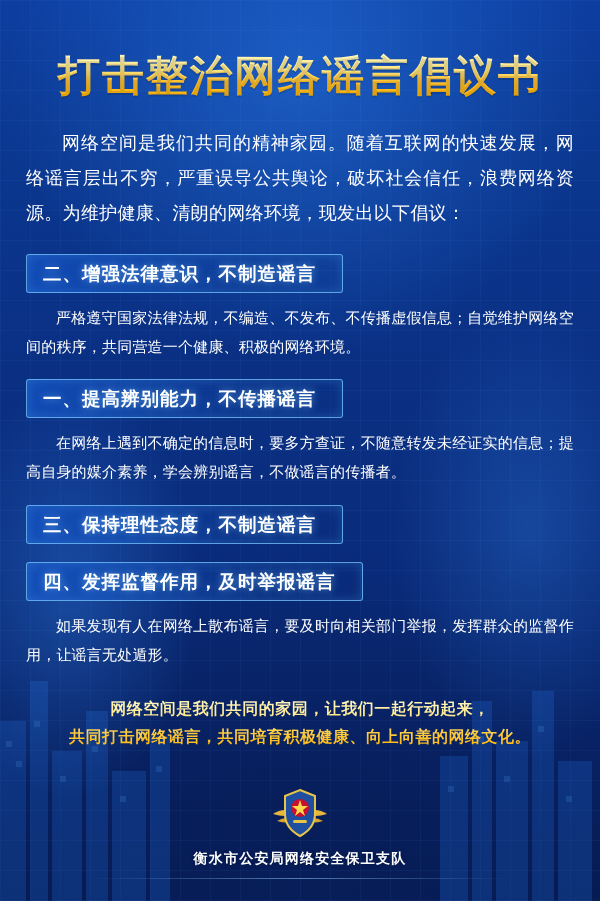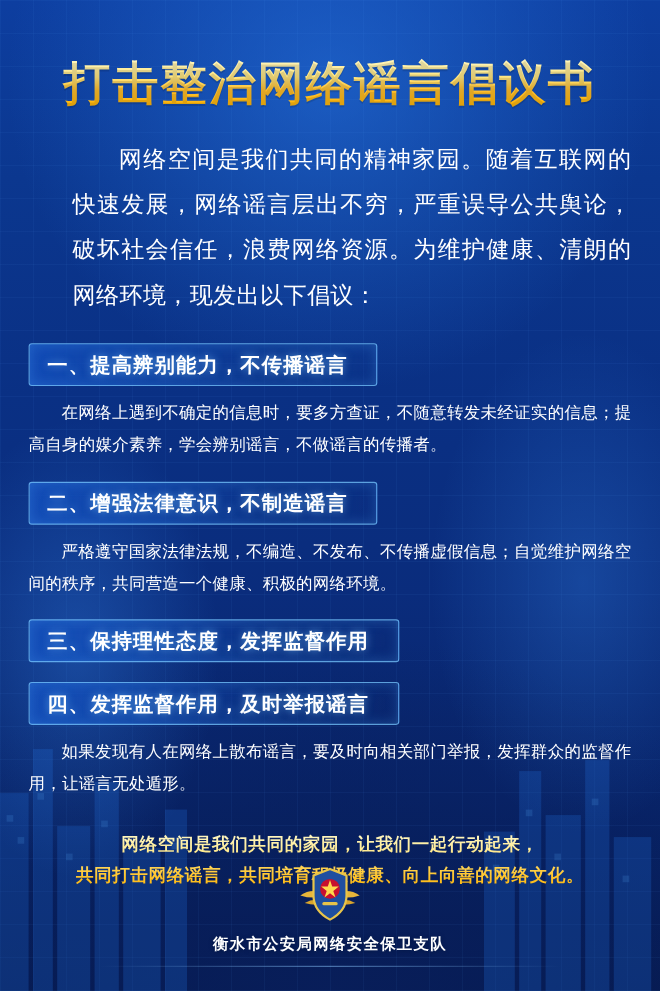--- a/index.html
+++ b/index.html
@@ -80,26 +80,25 @@
     color: transparent;
     -webkit-text-fill-color: transparent;
     text-shadow: 0 2px 0 rgba(0,0,0,0.12);
     line-height: 1.15;
   }
 
   
   .intro {
     margin-top: 26px;
     color: #ffffff;
-    font-size: 21px;
+    font-size: 18px;
     line-height: 1.95;
     text-align: justify;
     text-indent: 2em;
     letter-spacing: 0.3px;
-    margin-left: 40px;
   }
 
   
   .sections {
     margin-top: 22px;
   }
   .section {
     margin-bottom: 18px;
   }
   .sec-head {
@@ -219,35 +218,35 @@
     <div class="title-wrap">
       <div class="main-title">打击整治网络谣言倡议书</div>
     </div>
 
     <p class="intro">网络空间是我们共同的精神家园。随着互联网的快速发展，网络谣言层出不穷，严重误导公共舆论，破坏社会信任，浪费网络资源。为维护健康、清朗的网络环境，现发出以下倡议：</p>
 
     <div class="sections">
 
       <div class="section">
         <div class="sec-head">
+          <span class="sec-head-text">二、增强法律意识，不制造谣言</span>
+        </div>
+        <p class="sec-body">严格遵守国家法律法规，不编造、不发布、不传播虚假信息；自觉维护网络空间的秩序，共同营造一个健康、积极的网络环境。</p>
+      </div>
+
+      <div class="section">
+        <div class="sec-head">
           <span class="sec-head-text">一、提高辨别能力，不传播谣言</span>
         </div>
         <p class="sec-body">在网络上遇到不确定的信息时，要多方查证，不随意转发未经证实的信息；提高自身的媒介素养，学会辨别谣言，不做谣言的传播者。</p>
       </div>
 
       <div class="section">
         <div class="sec-head">
-          <span class="sec-head-text">二、增强法律意识，不制造谣言</span>
-        </div>
-        <p class="sec-body">严格遵守国家法律法规，不编造、不发布、不传播虚假信息；自觉维护网络空间的秩序，共同营造一个健康、积极的网络环境。</p>
-      </div>
-
-      <div class="section">
-        <div class="sec-head">
-          <span class="sec-head-text">三、保持理性态度，发挥监督作用</span>
+          <span class="sec-head-text">三、保持理性态度，不制造谣言</span>
         </div>
       </div>
 
       <div class="section">
         <div class="sec-head">
           <span class="sec-head-text">四、发挥监督作用，及时举报谣言</span>
         </div>
         <p class="sec-body">如果发现有人在网络上散布谣言，要及时向相关部门举报，发挥群众的监督作用，让谣言无处遁形。</p>
       </div>
 

